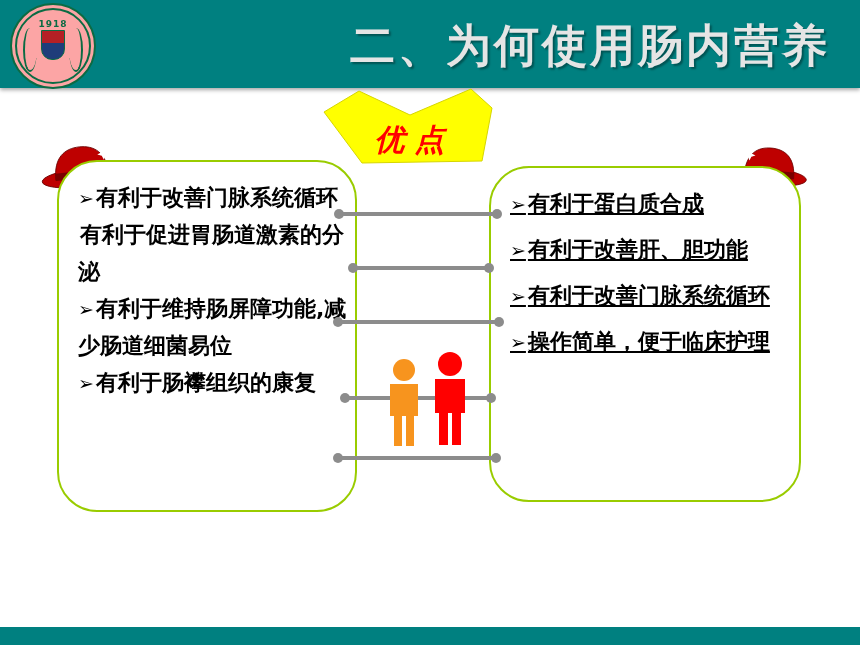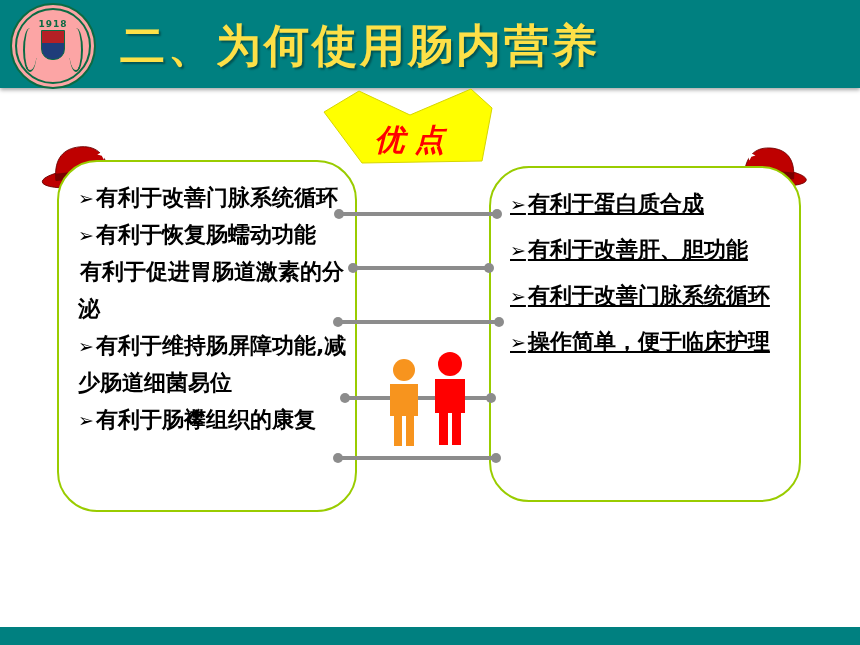--- a/index.html
+++ b/index.html
@@ -10,22 +10,22 @@
   }
   .slide { position:absolute; inset:0; background:#ffffff; }
 
   
   .header {
     position:absolute; top:0; left:0; width:860px; height:88px;
     background:var(--teal,#008080);
     box-shadow:0 2px 4px rgba(0,0,0,.35);
   }
   .title {
-    position:absolute; top:16px; left:120px; right:30px; text-align:left;
-    color:#fde047; font-size:45px; font-weight:bold; letter-spacing:3px;
+    position:absolute; top:16px; left:120px; right:30px; text-align:right;
+    color:#e5e5e5; font-size:45px; font-weight:bold; letter-spacing:3px;
     text-shadow:2px 2px 2px rgba(0,0,0,.35); white-space:nowrap;
   }
 
   
   .logo {
     position:absolute; left:10px; top:3px; width:86px; height:86px;
     border-radius:50%; background:#fca5a5; border:2px solid #0b6b43;
     display:flex; align-items:center; justify-content:center;
   }
   .logo-inner {
@@ -143,21 +143,20 @@
       <rect x="19" y="37" width="62" height="8" style="fill:var(--hat-dark,#7A0000)"></rect>
       <path d="M24 13 l2 5 5 2 -5 2 -2 5 -2 -5 -5 -2 5 -2 z" fill="#ffffff"></path>
     </svg>
   </div>
 
   <div class="panel panel-left">
     <div class="panel-list">
 
         <div class="panel-item"><span class="marker">➢</span><span class="item-text">有利于改善门脉系统循环</span></div>
 
-        <div class="panel-item"><span class="marker">➢</span><span class="item-text">有利于恢复肠蠕动功能</span></div>
 
         <div class="panel-item"><span class="marker"></span><span class="item-text">有利于促进胃肠道激素的分泌</span></div>
 
         <div class="panel-item"><span class="marker">➢</span><span class="item-text">有利于维持肠屏障功能,减少肠道细菌易位</span></div>
 
         <div class="panel-item"><span class="marker">➢</span><span class="item-text">有利于肠襻组织的康复</span></div>
       </div>
   </div>
 
   <div class="panel panel-right">

